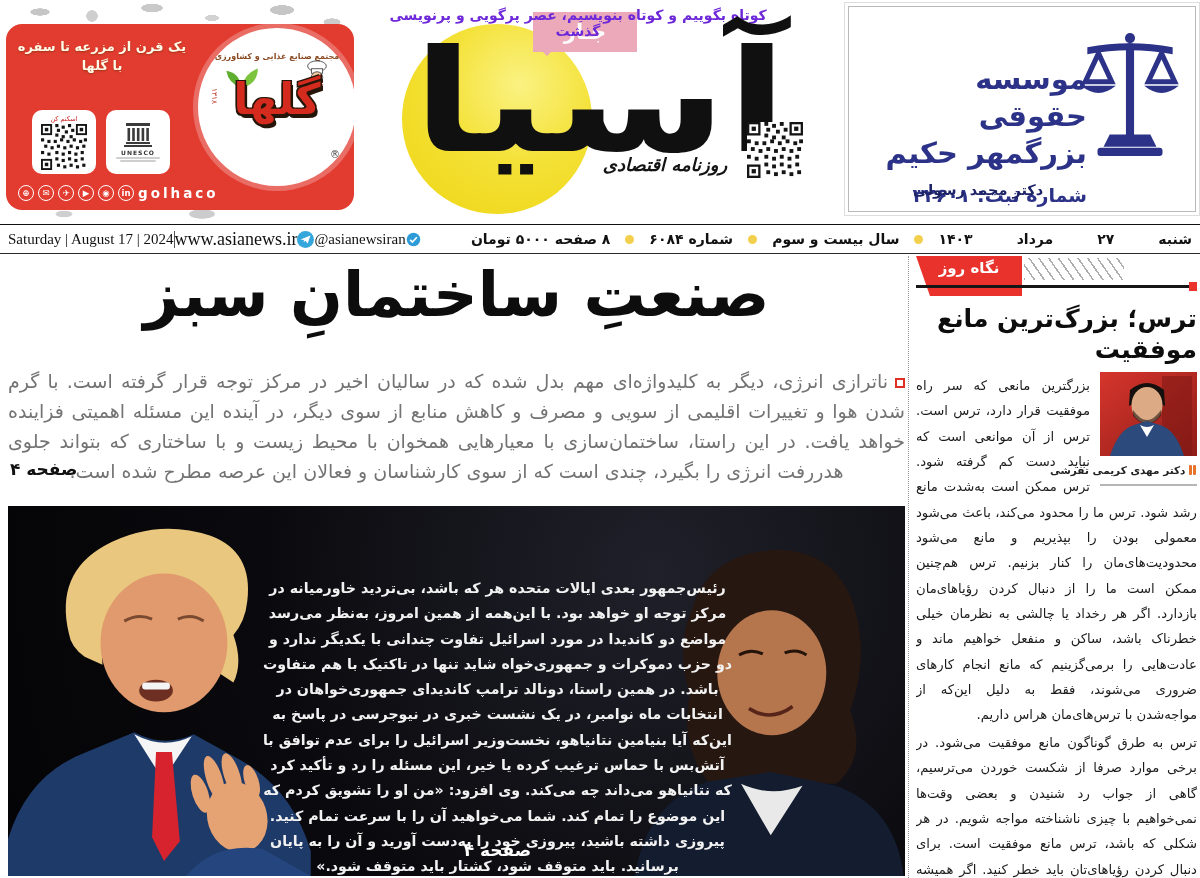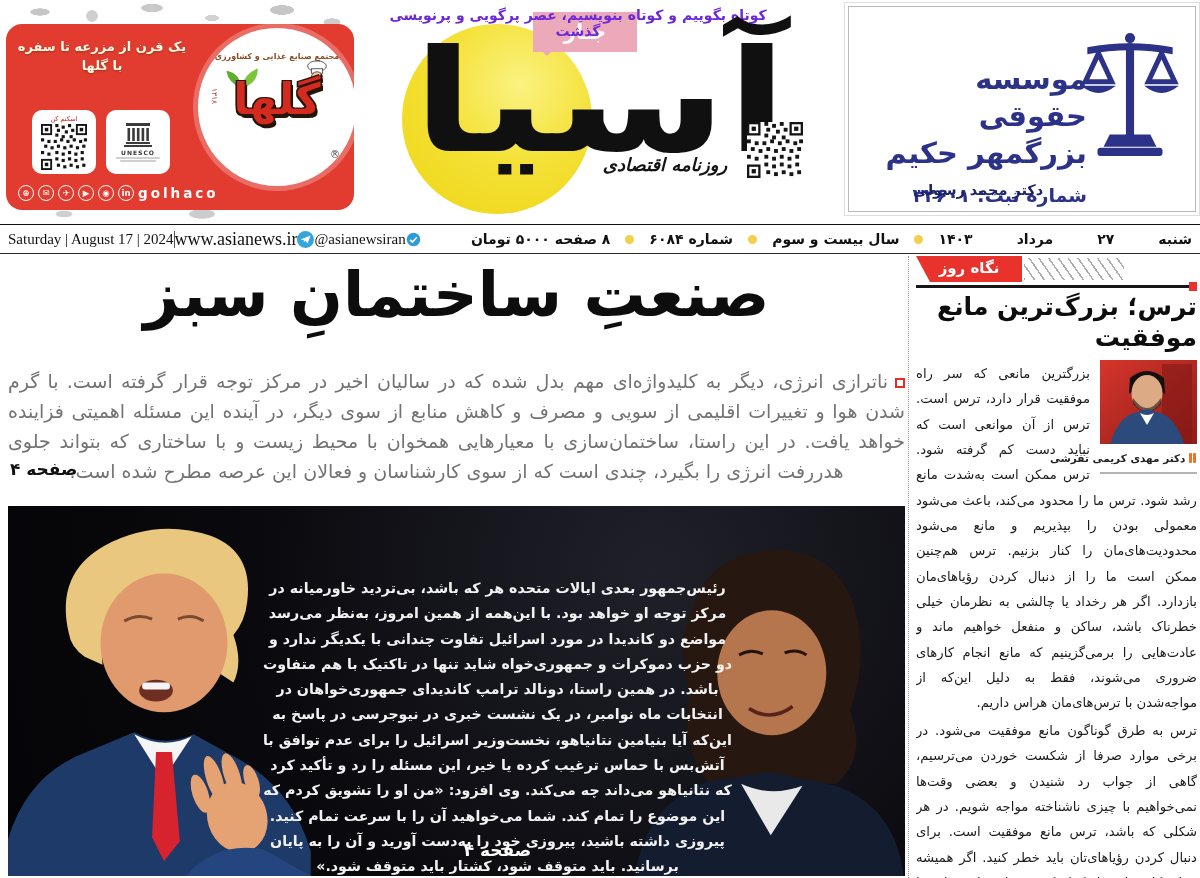--- a/index.html
+++ b/index.html
@@ -118,29 +118,29 @@
     direction:rtl; text-align:center; color:#f2f2f2; font-size:14.2px;
     line-height:1.78; font-weight:bold; }
   .photo-pageref { position:absolute; left:252px; top:334px; width:475px; z-index:2;
     text-align:center; color:#fff; font-size:17px; font-weight:bold; direction:rtl; }
 
   
   .col-sep { left:908px; top:256px; height:622px; border-left:1.5px dotted #999; }
   .day-col { left:916px; top:256px; width:281px; height:622px; direction:rtl;
     overflow:hidden; }
   .tab-row { position:relative; height:26px; }
-  .tab { position:absolute; left:0; top:0; width:106px; height:26px; background:#e8322b;
+  .tab { position:absolute; left:0; top:0; width:106px; height:40px; background:#e8322b;
     color:#fff; font-size:15px; font-weight:bold; text-align:center; line-height:25px;
     clip-path:polygon(0 0,100% 0,100% 100%,14px 100%); direction:rtl; }
   .hatch { position:absolute; left:108px; top:2px; width:100px; height:22px;
     background:repeating-linear-gradient(55deg,#adadad 0 1.5px,transparent 1.5px 8px); }
   .tab-underline { position:relative; margin-top:3px; height:2.5px; background:#161616; }
   .tab-underline::before { content:""; position:absolute; right:-1px; top:-3.5px;
     width:9px; height:9px; background:#e8322b; }
-  .col-headline { margin-top:3px; font-size:25px; font-weight:800; color:#0d0d0d;
+  .col-headline { margin-top:15px; font-size:25px; font-weight:800; color:#0d0d0d;
     text-align:right; line-height:1.25; }
   .author-fig { float:right; width:97px; margin:7px 0 3px 10px; }
   .author-svg { width:97px; height:84px; display:block; }
   .author-cap { background:#fff; border-bottom:2px solid #b5b5b5; padding:8px 1px;
     display:flex; align-items:center; gap:3px; }
   .qbars { display:inline-flex; gap:1.5px; }
   .qbars i { width:3px; height:10px; background:#e8742a; border-radius:1px; }
   .author-name { font-size:10.5px; font-weight:bold; color:#222; white-space:nowrap; }
   .col-body { margin-top:8px; }
   .col-body p { font-size:13.2px; line-height:1.92; text-align:justify; color:#1b1b1b;

